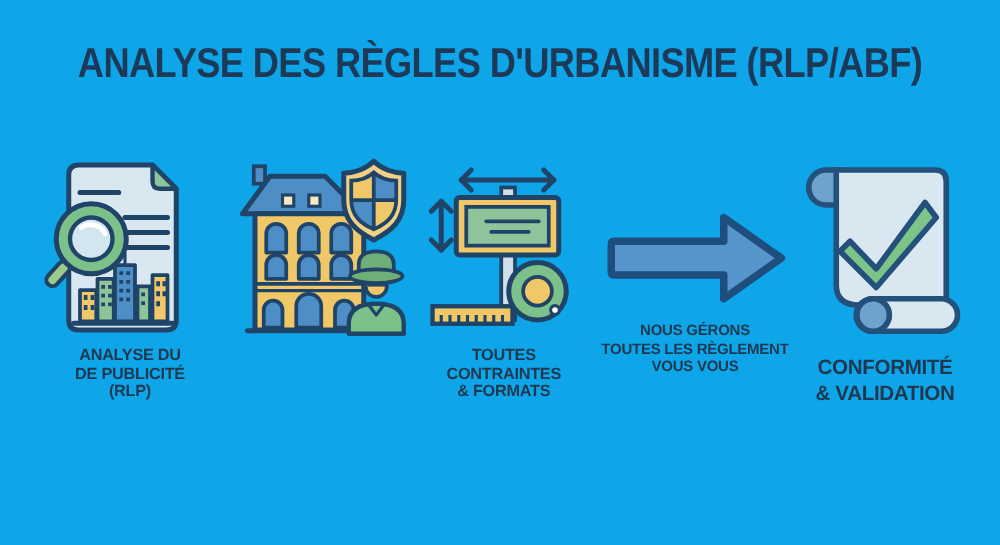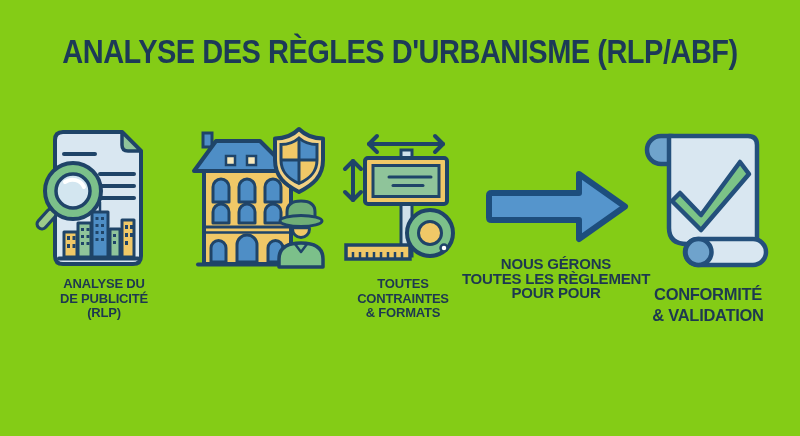--- a/index.html
+++ b/index.html
@@ -1,34 +1,34 @@
 <!DOCTYPE html>
 <html><head>
 <meta charset="utf-8">
 <style>
   html,body{margin:0;padding:0;background:#ffffff;}
   .canvas{
-    position:relative;width:800px;height:436px;background:#84cc16;overflow:hidden;
+    position:relative;width:800px;height:436px;background:#0ea5e9;overflow:hidden;
     font-family:"Liberation Sans","DejaVu Sans",sans-serif;
   }
   .title{
     position:absolute;top:33px;left:0;width:800px;margin:0;text-align:center;
     font-size:29px;font-weight:800;color:#1c3a57;letter-spacing:-0.5px;
     transform:scaleY(1.15);transform-origin:center top;white-space:nowrap;
   }
   .icon{position:absolute;overflow:visible;}
   .label{
     position:absolute;text-align:center;color:#1d3850;font-weight:700;
     font-size:13px;line-height:14.5px;letter-spacing:-0.2px;
   }
   .label .ln{white-space:nowrap;}
   .l1{left:14px;width:180px;top:277px;}
   .l2{left:166px;width:180px;top:277px;}
   .l3{left:313px;width:180px;top:277px;}
-  .l4{left:456px;width:200px;top:257px;font-size:15px;line-height:14.7px;}
+  .l4{left:456px;width:200px;top:257px;font-size:12px;line-height:14.7px;}
   .l5{left:613px;width:190px;top:284px;font-size:16.5px;line-height:20.5px;letter-spacing:-0.3px;}
 </style>
 </head>
 <body>
 
 <div class="canvas">
 
   <h1 class="title">ANALYSE DES RÈGLES D'URBANISME (RLP/ABF)</h1>
 
   <svg class="icon" style="left:37px;top:128px;width:120px;height:140px;" viewBox="0 0 120 140">
@@ -200,21 +200,21 @@
 
   <div class="label l3">
     <div class="ln">TOUTES</div>
     <div class="ln">CONTRAINTES</div>
     <div class="ln">&amp; FORMATS</div>
   </div>
 
   <div class="label l4">
     <div class="ln">NOUS GÉRONS</div>
     <div class="ln">TOUTES LES RÈGLEMENT</div>
-    <div class="ln">POUR POUR</div>
+    <div class="ln">VOUS VOUS</div>
   </div>
 
   <div class="label l5">
     <div class="ln">CONFORMITÉ</div>
     <div class="ln">&amp; VALIDATION</div>
   </div>
 
 </div>
 
 </body></html>

